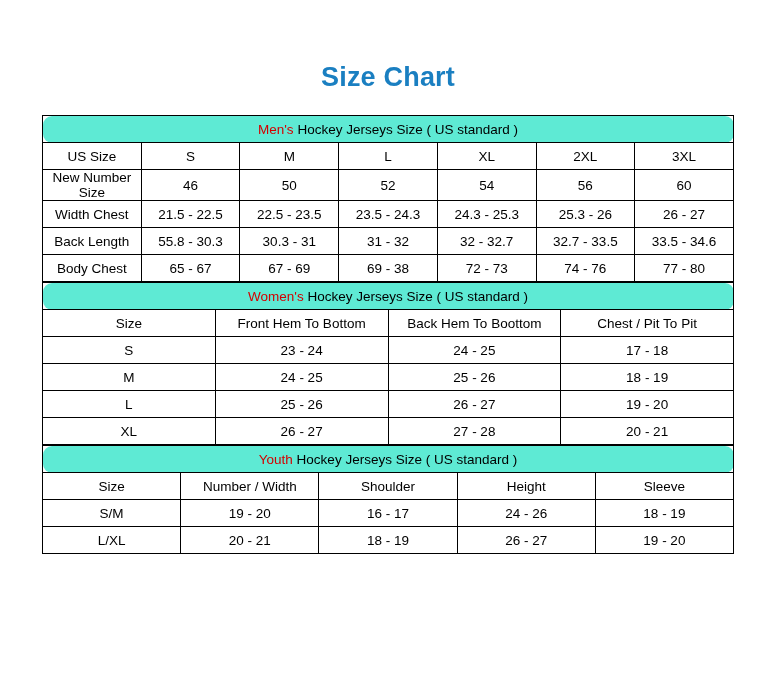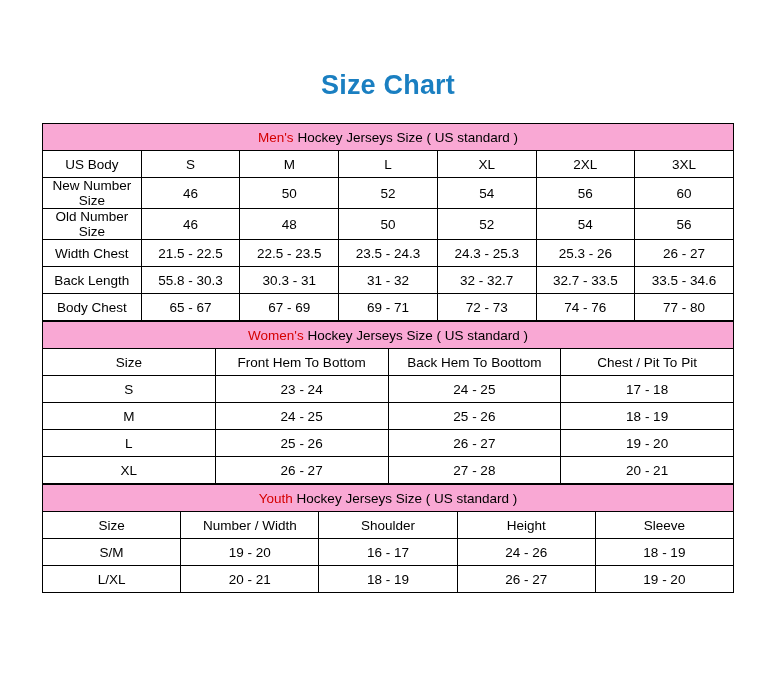--- a/index.html
+++ b/index.html
@@ -11,21 +11,20 @@
     width: 776px;
     height: 692px;
     font-family: "Liberation Sans", sans-serif;
     color: #000000;
   }
   .page {
     width: 776px;
     height: 496px;
     position: relative;
     box-sizing: border-box;
-    margin-top: 8px;
   }
   .chart-title {
     text-align: center;
     color: #1a7fc1;
     font-size: 27px;
     font-weight: bold;
     padding-top: 62px;
     letter-spacing: 0.2px;
   }
   .tables-wrap {
@@ -40,24 +39,25 @@
   table.sizetable td, table.sizetable th {
     border: 1px solid #000000;
     text-align: center;
     font-size: 13.5px;
     font-weight: normal;
     padding: 0;
     height: 26px;
     vertical-align: middle;
   }
   .band {
-    background: #f9a8d4;
+    background: #5eead4;
     font-weight: bold;
     font-size: 15px;
     height: 30px;
+    border-radius: 9px;
   }
   .band .accent {
     color: #d40000;
   }
   .band .rest {
     color: #000000;
   }
   th.colhead, td.rowhead {
     font-weight: bold;
   }
@@ -70,45 +70,36 @@
   <div class="chart-title">Size Chart</div>
 
   <div class="tables-wrap">
 
     <table class="sizetable">
       <tbody>
           <tr>
         <td class="band" colspan="7"><span class="accent">Men's</span><span class="rest"> Hockey Jerseys Size ( US standard )</span></td>
       </tr>
       <tr>
-        <th class="colhead">US Body</th>
+        <th class="colhead">US Size</th>
         <th class="colhead">S</th>
         <th class="colhead">M</th>
         <th class="colhead">L</th>
         <th class="colhead">XL</th>
         <th class="colhead">2XL</th>
         <th class="colhead">3XL</th>
       </tr>
       <tr>
         <td class="rowhead">New Number Size</td>
         <td>46</td>
         <td>50</td>
         <td>52</td>
         <td>54</td>
         <td>56</td>
         <td>60</td>
-      </tr>
-      <tr>
-        <td class="rowhead">Old Number Size</td>
-        <td>46</td>
-        <td>48</td>
-        <td>50</td>
-        <td>52</td>
-        <td>54</td>
-        <td>56</td>
       </tr>
       <tr>
         <td class="rowhead">Width Chest</td>
         <td>21.5 - 22.5</td>
         <td>22.5 - 23.5</td>
         <td>23.5 - 24.3</td>
         <td>24.3 - 25.3</td>
         <td>25.3 - 26</td>
         <td>26 - 27</td>
       </tr>
@@ -118,21 +109,21 @@
         <td>30.3 - 31</td>
         <td>31 - 32</td>
         <td>32 - 32.7</td>
         <td>32.7 - 33.5</td>
         <td>33.5 - 34.6</td>
       </tr>
       <tr>
         <td class="rowhead">Body Chest</td>
         <td>65 - 67</td>
         <td>67 - 69</td>
-        <td>69 - 71</td>
+        <td>69 - 38</td>
         <td>72 - 73</td>
         <td>74 - 76</td>
         <td>77 - 80</td>
       </tr>
     </tbody>
       </table>
 
     <table class="sizetable">
       <tbody>
           <tr>

